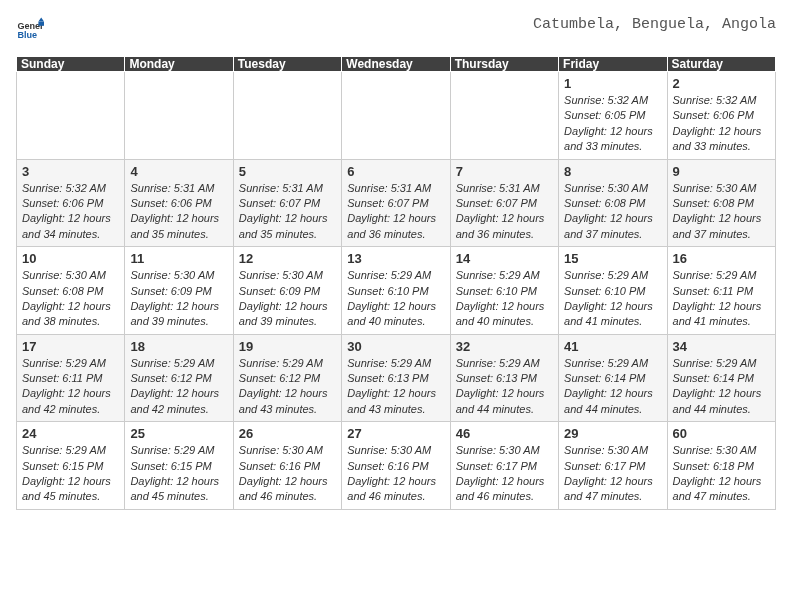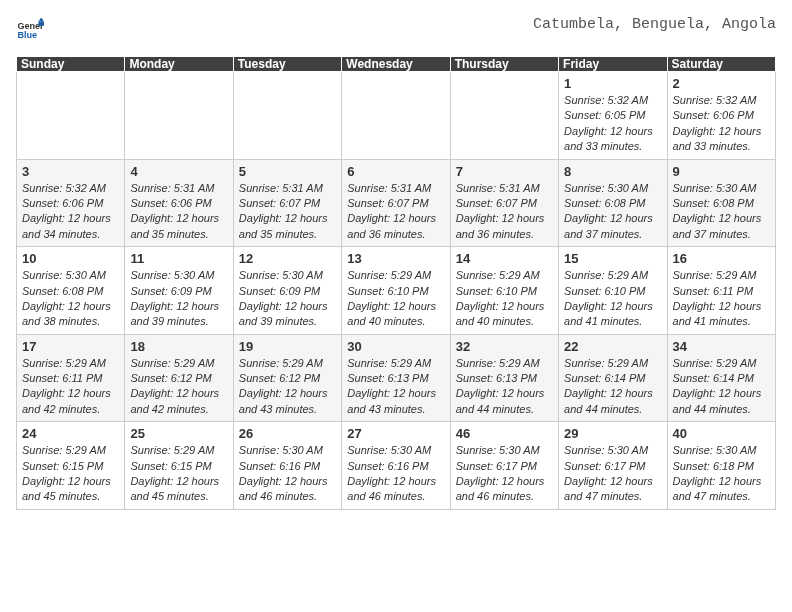--- a/index.html
+++ b/index.html
@@ -236,21 +236,21 @@
 and 43 minutes.</div>
         </td>
         <td>
           <div class="day-num">32</div>
           <div class="day-info" style="white-space: pre-line;">Sunrise: 5:29 AM
 Sunset: 6:13 PM
 Daylight: 12 hours
 and 44 minutes.</div>
         </td>
         <td>
-          <div class="day-num">22</div>
+          <div class="day-num">41</div>
           <div class="day-info" style="white-space: pre-line;">Sunrise: 5:29 AM
 Sunset: 6:14 PM
 Daylight: 12 hours
 and 44 minutes.</div>
         </td>
         <td>
           <div class="day-num">34</div>
           <div class="day-info" style="white-space: pre-line;">Sunrise: 5:29 AM
 Sunset: 6:14 PM
 Daylight: 12 hours
@@ -294,21 +294,21 @@
 and 46 minutes.</div>
         </td>
         <td>
           <div class="day-num">29</div>
           <div class="day-info" style="white-space: pre-line;">Sunrise: 5:30 AM
 Sunset: 6:17 PM
 Daylight: 12 hours
 and 47 minutes.</div>
         </td>
         <td>
-          <div class="day-num">40</div>
+          <div class="day-num">60</div>
           <div class="day-info" style="white-space: pre-line;">Sunrise: 5:30 AM
 Sunset: 6:18 PM
 Daylight: 12 hours
 and 47 minutes.</div>
         </td>
       </tr>
     </tbody>
 </table>
 
 </body></html>

